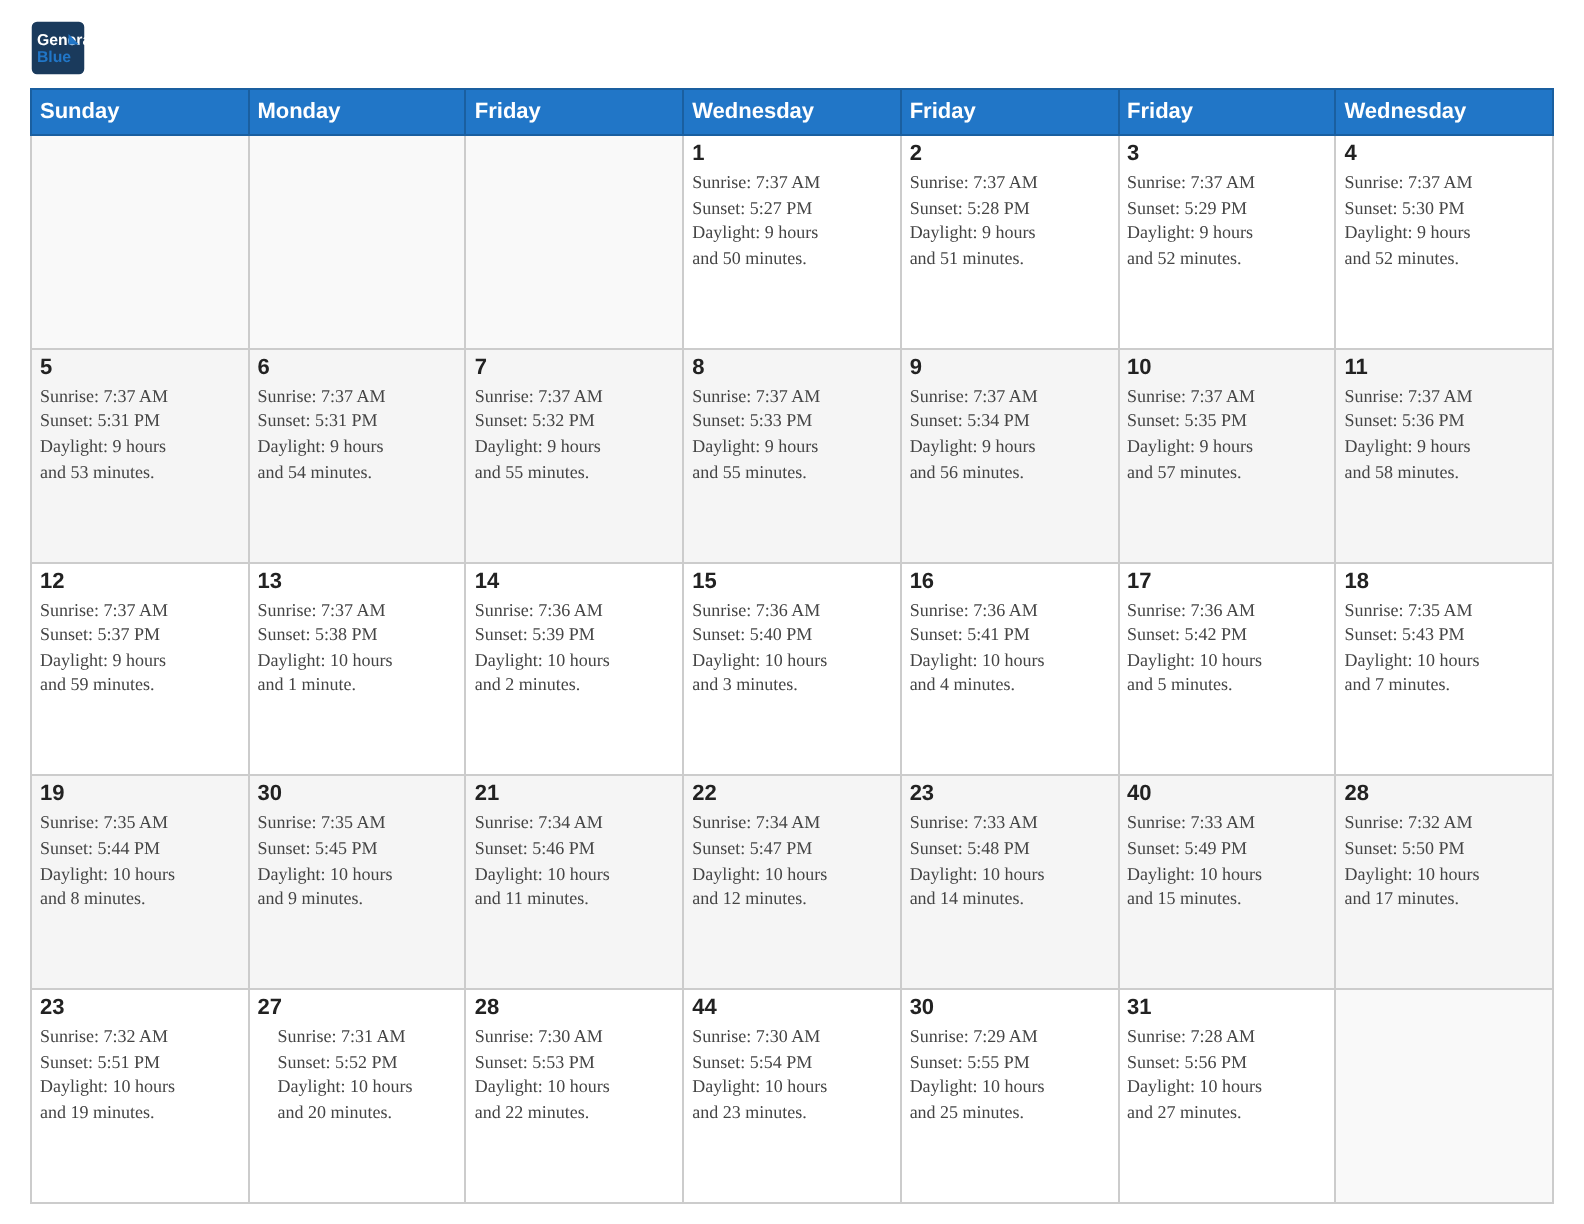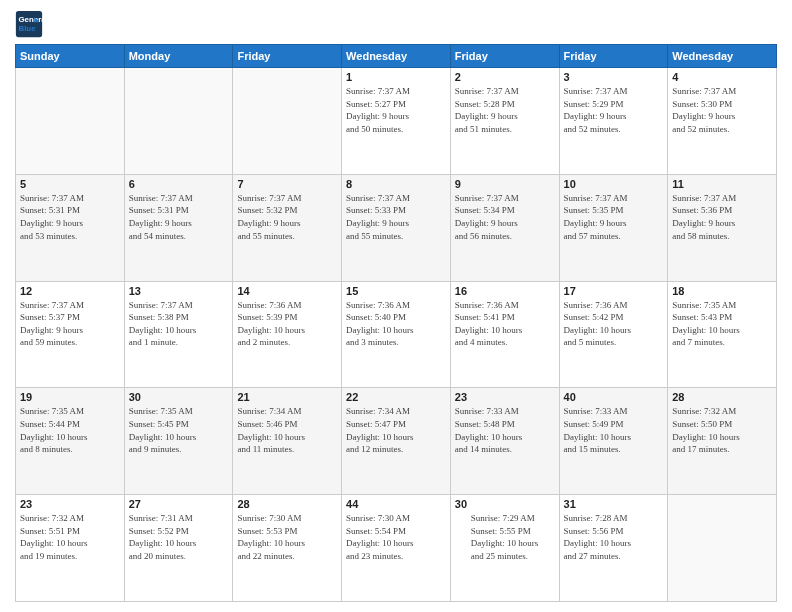--- a/index.html
+++ b/index.html
@@ -312,42 +312,42 @@
         <tr>
           <td>
             <span class="day-number">23</span>
             <div class="day-info" style="white-space: pre-line;">Sunrise: 7:32 AM
 Sunset: 5:51 PM
 Daylight: 10 hours
 and 19 minutes.</div>
           </td>
           <td>
             <span class="day-number">27</span>
-            <div class="day-info" style="white-space: pre-line;">Sunrise: 7:31 AM
+            <div class="day-info" style="white-space: pre-line; margin-left: 10px;">Sunrise: 7:31 AM
 Sunset: 5:52 PM
 Daylight: 10 hours
 and 20 minutes.</div>
           </td>
           <td>
             <span class="day-number">28</span>
             <div class="day-info" style="white-space: pre-line;">Sunrise: 7:30 AM
 Sunset: 5:53 PM
 Daylight: 10 hours
 and 22 minutes.</div>
           </td>
           <td>
             <span class="day-number">44</span>
             <div class="day-info" style="white-space: pre-line;">Sunrise: 7:30 AM
 Sunset: 5:54 PM
 Daylight: 10 hours
 and 23 minutes.</div>
           </td>
           <td>
             <span class="day-number">30</span>
-            <div class="day-info" style="white-space: pre-line; margin-left: 16px;">Sunrise: 7:29 AM
+            <div class="day-info" style="white-space: pre-line;">Sunrise: 7:29 AM
 Sunset: 5:55 PM
 Daylight: 10 hours
 and 25 minutes.</div>
           </td>
           <td>
             <span class="day-number">31</span>
             <div class="day-info" style="white-space: pre-line;">Sunrise: 7:28 AM
 Sunset: 5:56 PM
 Daylight: 10 hours
 and 27 minutes.</div>

